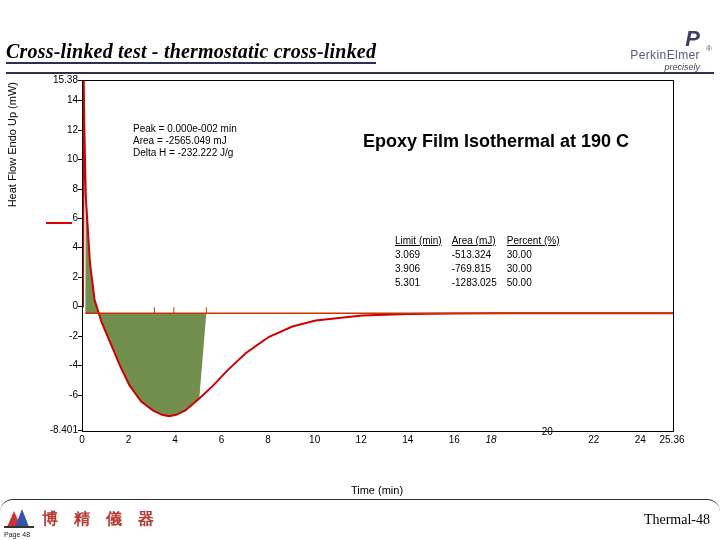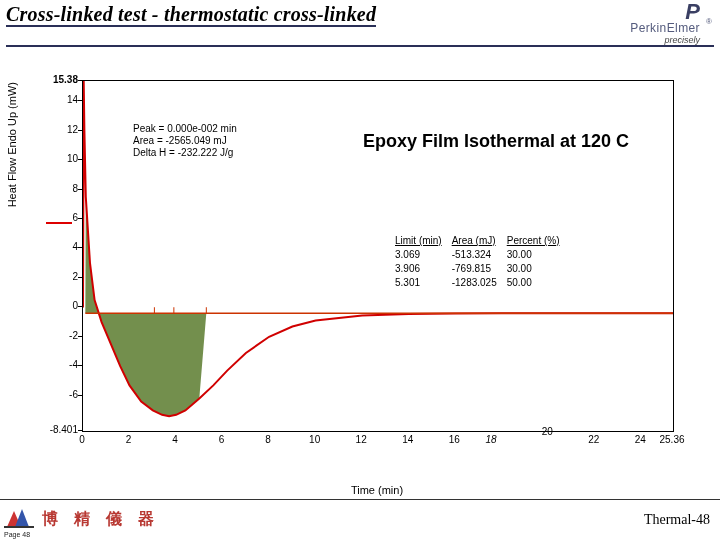--- a/index.html
+++ b/index.html
@@ -8,22 +8,23 @@
     width: 720px;
     height: 540px;
     font-family: "Times New Roman", serif;
     background: #fff;
     position: relative;
     overflow: hidden;
   }
   .header {
     display: flex;
     justify-content: space-between;
-    align-items: flex-start;
-    padding: 3px 6px 0 6px;
+    align-items: center;
+    padding: 22px 6px 0 6px;
+    margin-top: 8px;
   }
   .title {
     font-style: italic;
     font-weight: bold;
     font-size: 20px;
     letter-spacing: 0.2px;
     border-bottom: 2px solid #2a2f57;
   }
   .title-line {
     height: 2px;
@@ -145,20 +146,21 @@
     position: absolute;
     bottom: 0;
     left: 0;
     right: 0;
     height: 40px;
     border-top: 1px solid #333;
     display: flex;
     justify-content: space-between;
     align-items: center;
     padding: 0 10px 0 4px;
+    border-radius: 13px;
   }
   .footer-left {
     font-size: 16px;
     font-weight: bold;
     color: #b83832;
     letter-spacing: 6px;
     font-family: "KaiTi", "SimSun", serif;
   }
   .footer-logo {
     display: inline-block;
@@ -223,21 +225,21 @@
           <line x1="2.326498422712934" y1="232.24422858584586" x2="590" y2="232.24422858584586" stroke="#c30" stroke-width="1.5"></line>
         </g>
     </svg>
 
     <div class="chart-anno" style="left:50px; top:42px;">
       Peak = <span>0.000e-002 min</span><br>
       Area = <span>-2565.049 mJ</span><br>
       Delta H = <span>-232.222 J/g</span>
     </div>
 
-    <div class="chart-title" style="left:280px; top:50px;">Epoxy Film Isothermal at 120 C</div>
+    <div class="chart-title" style="left:280px; top:50px;">Epoxy Film Isothermal at 190 C</div>
 
     <div class="table-anno" style="left:310px; top:152px;">
       <table id="limits-tbl">
           <tbody>
             <tr>
               <th>Limit (min)</th>
               <th>Area (mJ)</th>
               <th>Percent (%)</th>
             </tr>
             <tr>
@@ -281,21 +283,21 @@
       <div class="ytick" style="top: 140.051px;">6</div>
       <div class="tick-mark-y" style="top: 146.051px; left: 40px;"></div>
       <div class="ytick" style="top: 110.616px;">8</div>
       <div class="tick-mark-y" style="top: 116.616px; left: 40px;"></div>
       <div class="ytick" style="top: 81.1809px;">10</div>
       <div class="tick-mark-y" style="top: 87.1809px; left: 40px;"></div>
       <div class="ytick" style="top: 51.7456px;">12</div>
       <div class="tick-mark-y" style="top: 57.7456px; left: 40px;"></div>
       <div class="ytick" style="top: 22.3103px;">14</div>
       <div class="tick-mark-y" style="top: 28.3103px; left: 40px;"></div>
-      <div class="ytick" style="top: 2px; font-weight: bold;">15.38</div>
+      <div class="ytick" style="top: 2px;">15.38</div>
       <div class="tick-mark-y" style="top: 8px; left: 40px;"></div>
     </div>
   <div id="xticks">
       <div class="xtick" style="left: 44px; top: 362px;">0</div>
       <div class="xtick" style="left: 90.53px; top: 362px;">2</div>
       <div class="xtick" style="left: 137.06px; top: 362px;">4</div>
       <div class="xtick" style="left: 183.59px; top: 362px;">6</div>
       <div class="xtick" style="left: 230.12px; top: 362px;">8</div>
       <div class="xtick" style="left: 276.65px; top: 362px;">10</div>
       <div class="xtick" style="left: 323.18px; top: 362px;">12</div>

